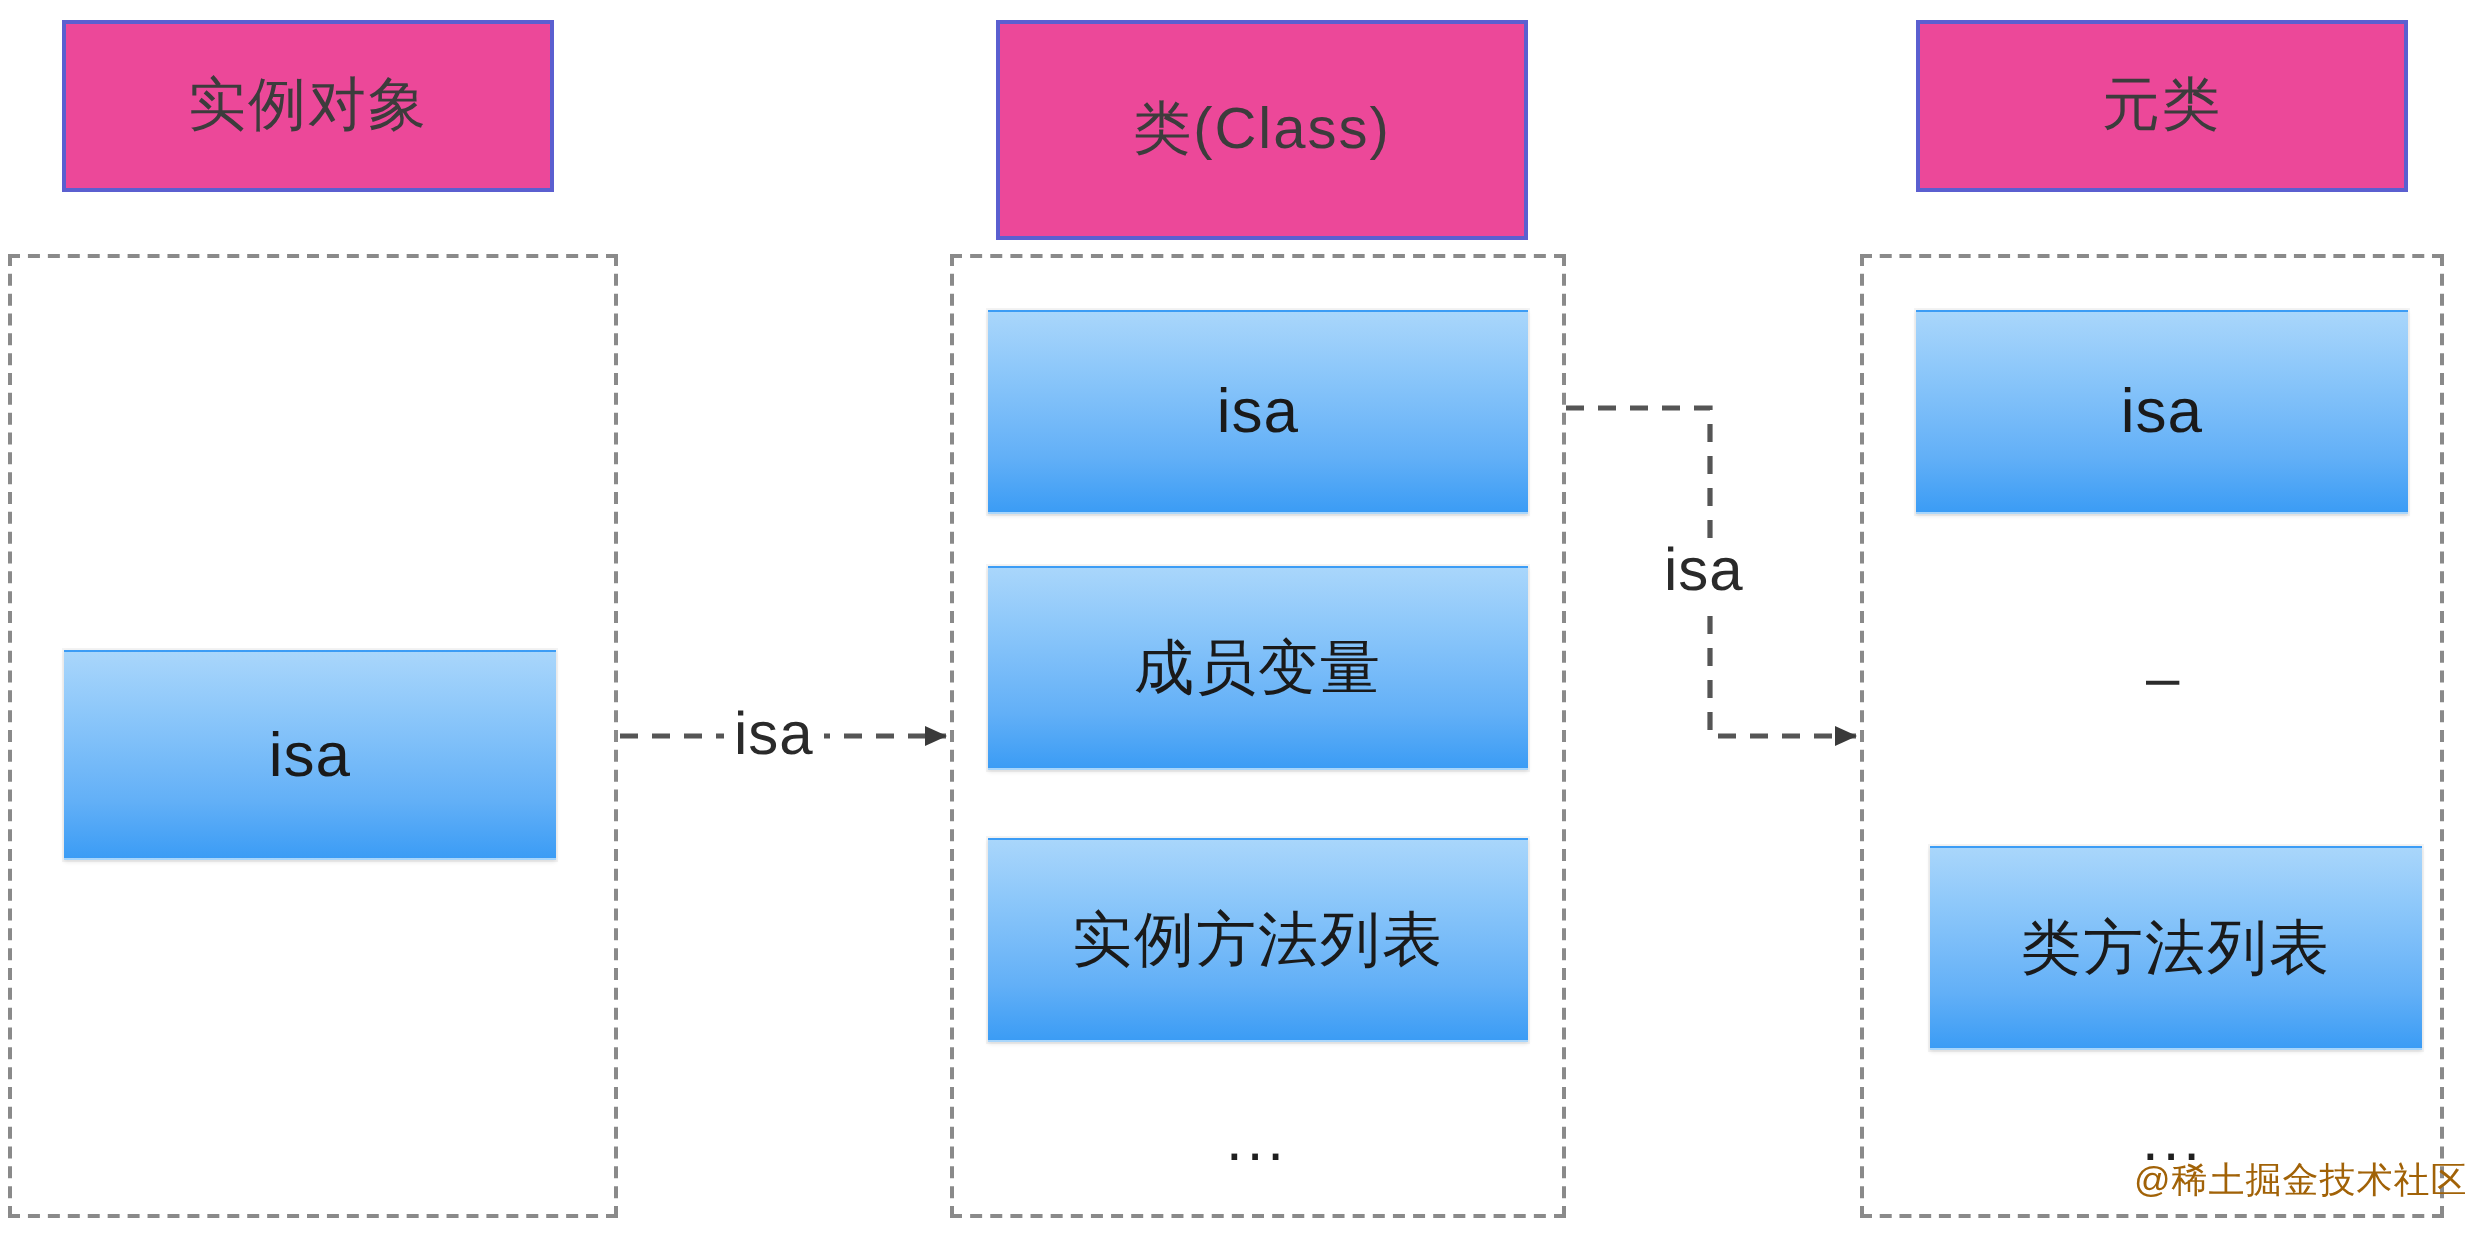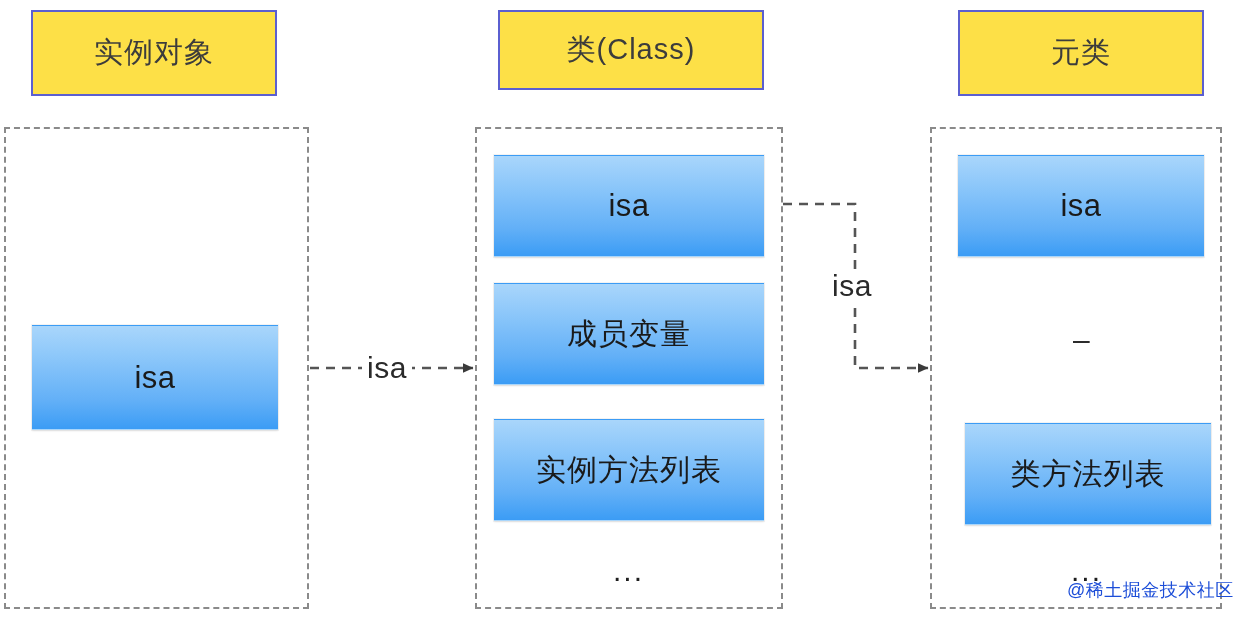--- a/index.html
+++ b/index.html
@@ -16,21 +16,21 @@
     height: 620px;
     background: #ffffff;
     overflow: hidden;
   }
 
   
   .title-box {
     position: absolute;
     box-sizing: border-box;
     border: 2px solid #5b5fd0;
-    background: #fde047;
+    background: #ec4899;
     display: flex;
     align-items: center;
     justify-content: center;
     color: #3c3c3c;
     font-size: 29px;
     letter-spacing: 1px;
     white-space: nowrap;
   }
 
   
@@ -79,21 +79,21 @@
     color: #2a2a2a;
     font-size: 30px;
     letter-spacing: 0.5px;
     background: #ffffff;
     padding: 0 5px;
     white-space: nowrap;
     line-height: 1;
   }
   .watermark {
     position: absolute;
-    color: #1d4ed8;
+    color: #a16207;
     font-size: 18px;
     letter-spacing: 0.5px;
     white-space: nowrap;
   }
 
   
   #connectors {
     position: absolute;
     left: 0;
     top: 0;
@@ -104,21 +104,21 @@
 </style>
 </head>
 <body>
 
 <div id="stage">
 
   <div class="title-box" style="left:31px; top:10px; width:246px; height:86px;">
     <span>实例对象</span>
   </div>
 
-  <div class="title-box" style="left:498px; top:10px; width:266px; height:80px;">
+  <div class="title-box" style="left:498px; top:10px; width:266px; height:110px;">
     <span>类(Class)</span>
   </div>
 
   <div class="title-box" style="left:958px; top:10px; width:246px; height:86px;text-align:right;">
     <span>元类</span>
   </div>
 
   <div class="panel" style="left:4px; top:127px; width:305px; height:482px;">
   </div>
 

